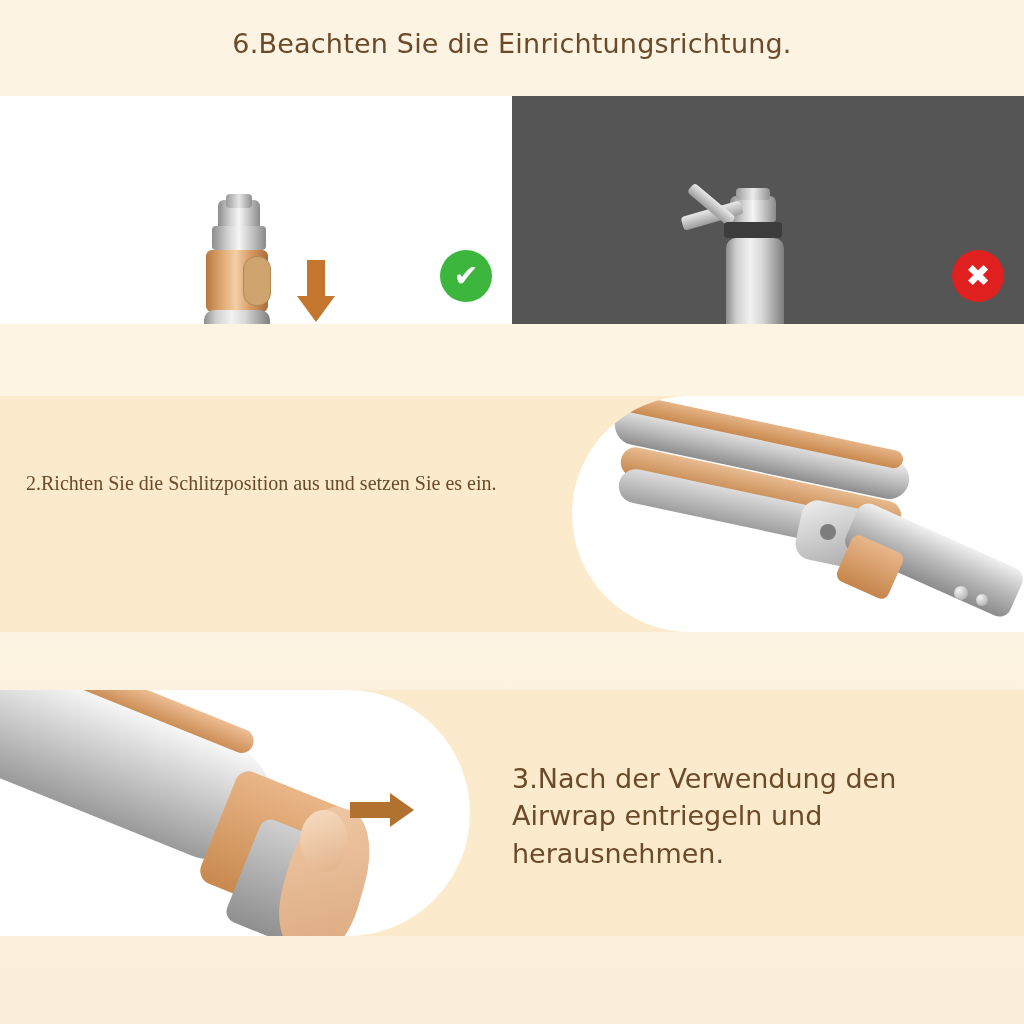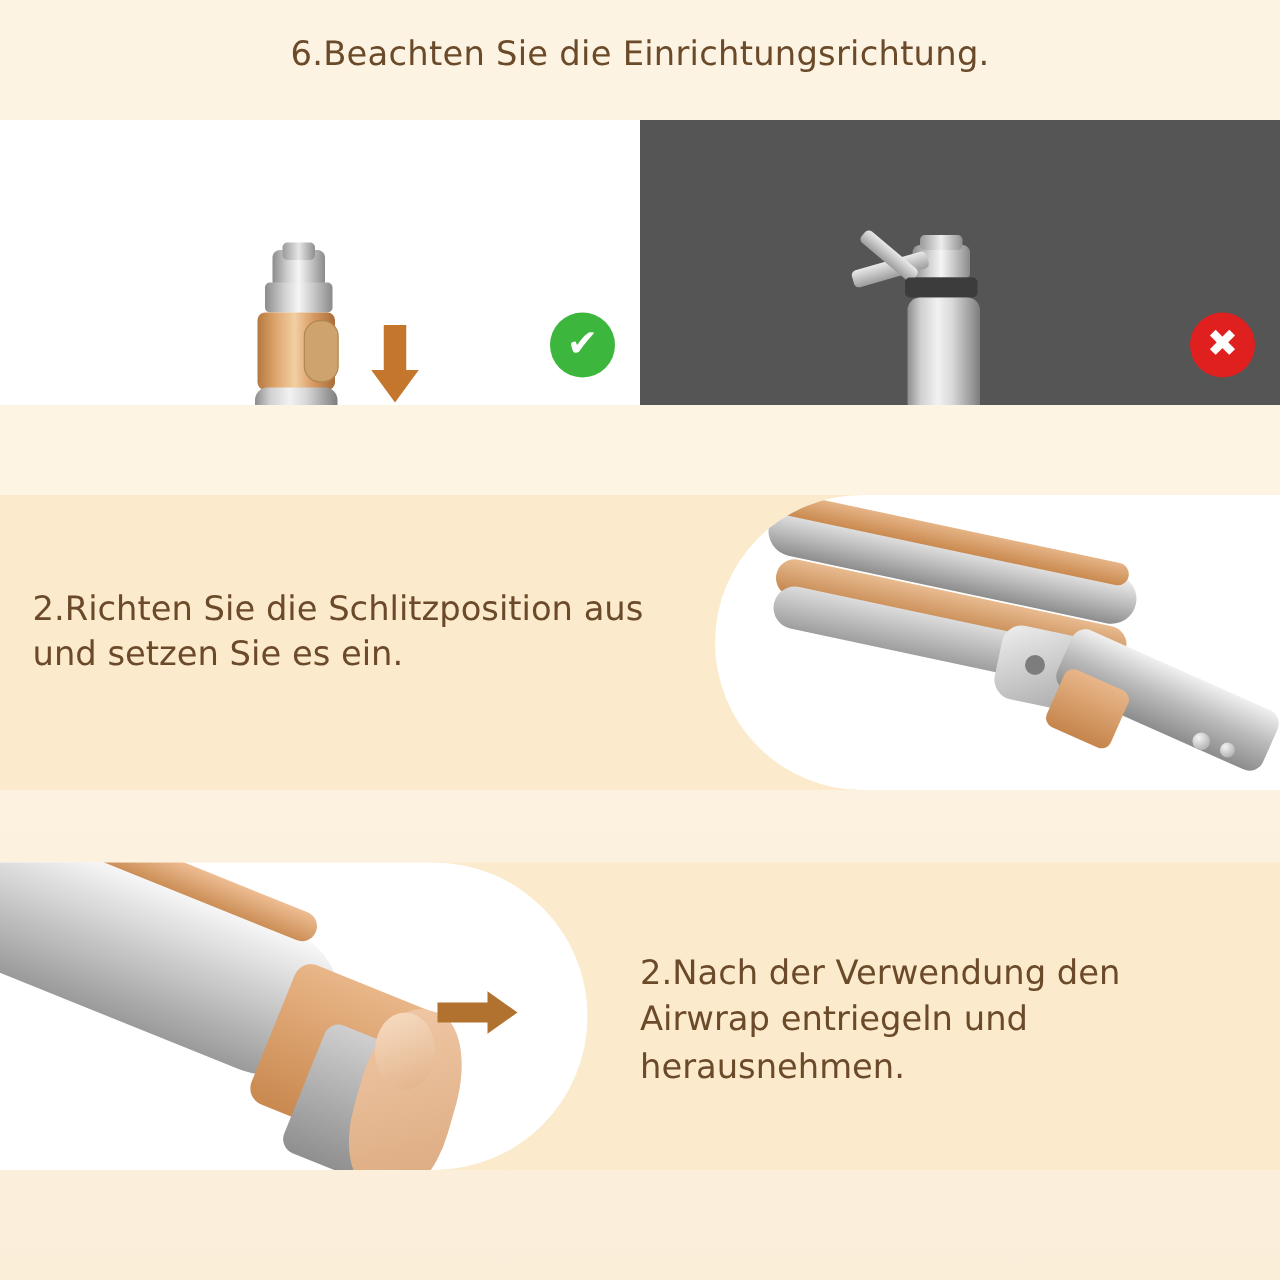--- a/index.html
+++ b/index.html
@@ -122,23 +122,24 @@
     background: #ffffff;
     border-top-left-radius: 230px;
     border-bottom-left-radius: 230px;
     overflow: hidden;
   }
   .step2-text {
     position: absolute;
     top: 470px;
     left: 26px;
     width: 520px;
-    font-size: 27px;
+    font-size: 20px;
     line-height: 1.35;
     color: #6b4a2a;
+    font-family: Liberation Serif, serif;
   }
 
   
   .band3 {
     position: absolute;
     top: 690px;
     left: 0;
     width: 1024px;
     height: 246px;
     background: #fbeacb;
@@ -247,15 +248,15 @@
     <div style="position:absolute; left:240px; top:140px; width:96px; height:110px; transform:rotate(22deg); border-radius:12px; background:linear-gradient(180deg,#cfcfcf,#8f8f8f);"></div>
     <div class="thumb" style="left:286px; top:116px; width:78px; height:150px; transform:rotate(16deg);"></div>
     <div style="position:absolute; left:300px; top:120px; width:48px; height:62px; border-radius:50%; background:linear-gradient(160deg,#f7ddc3,#e2b289);"></div>
 
     <div class="arrow3">
       <div class="arrow3-stem" style="left:350px; top:112px; width:42px; height:16px;"></div>
       <div class="arrow3-head" style="left:390px; top:103px;"></div>
     </div>
   </div>
 
-  <div class="step3-text">2.Nach der Verwendung den Airwrap entriegeln und herausnehmen.</div>
+  <div class="step3-text">3.Nach der Verwendung den Airwrap entriegeln und herausnehmen.</div>
 
 </div>
 
 </body></html>

